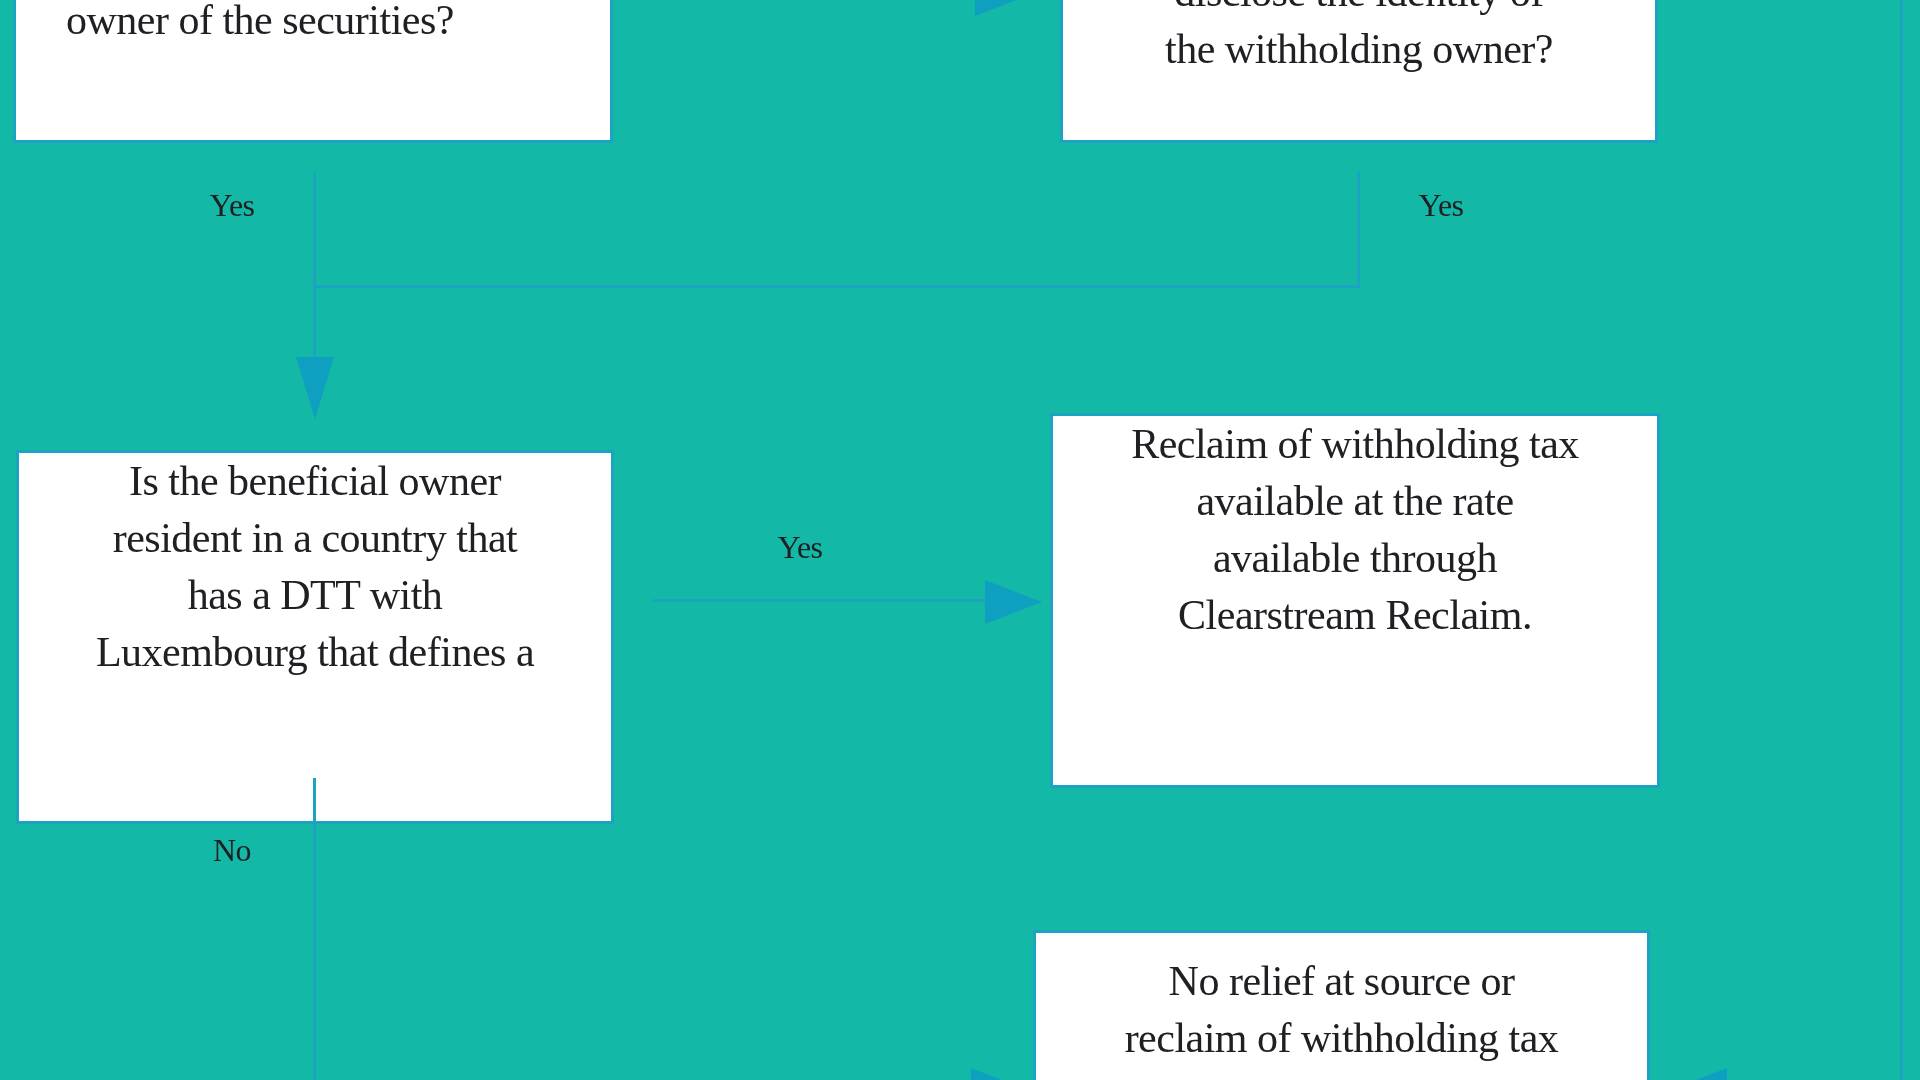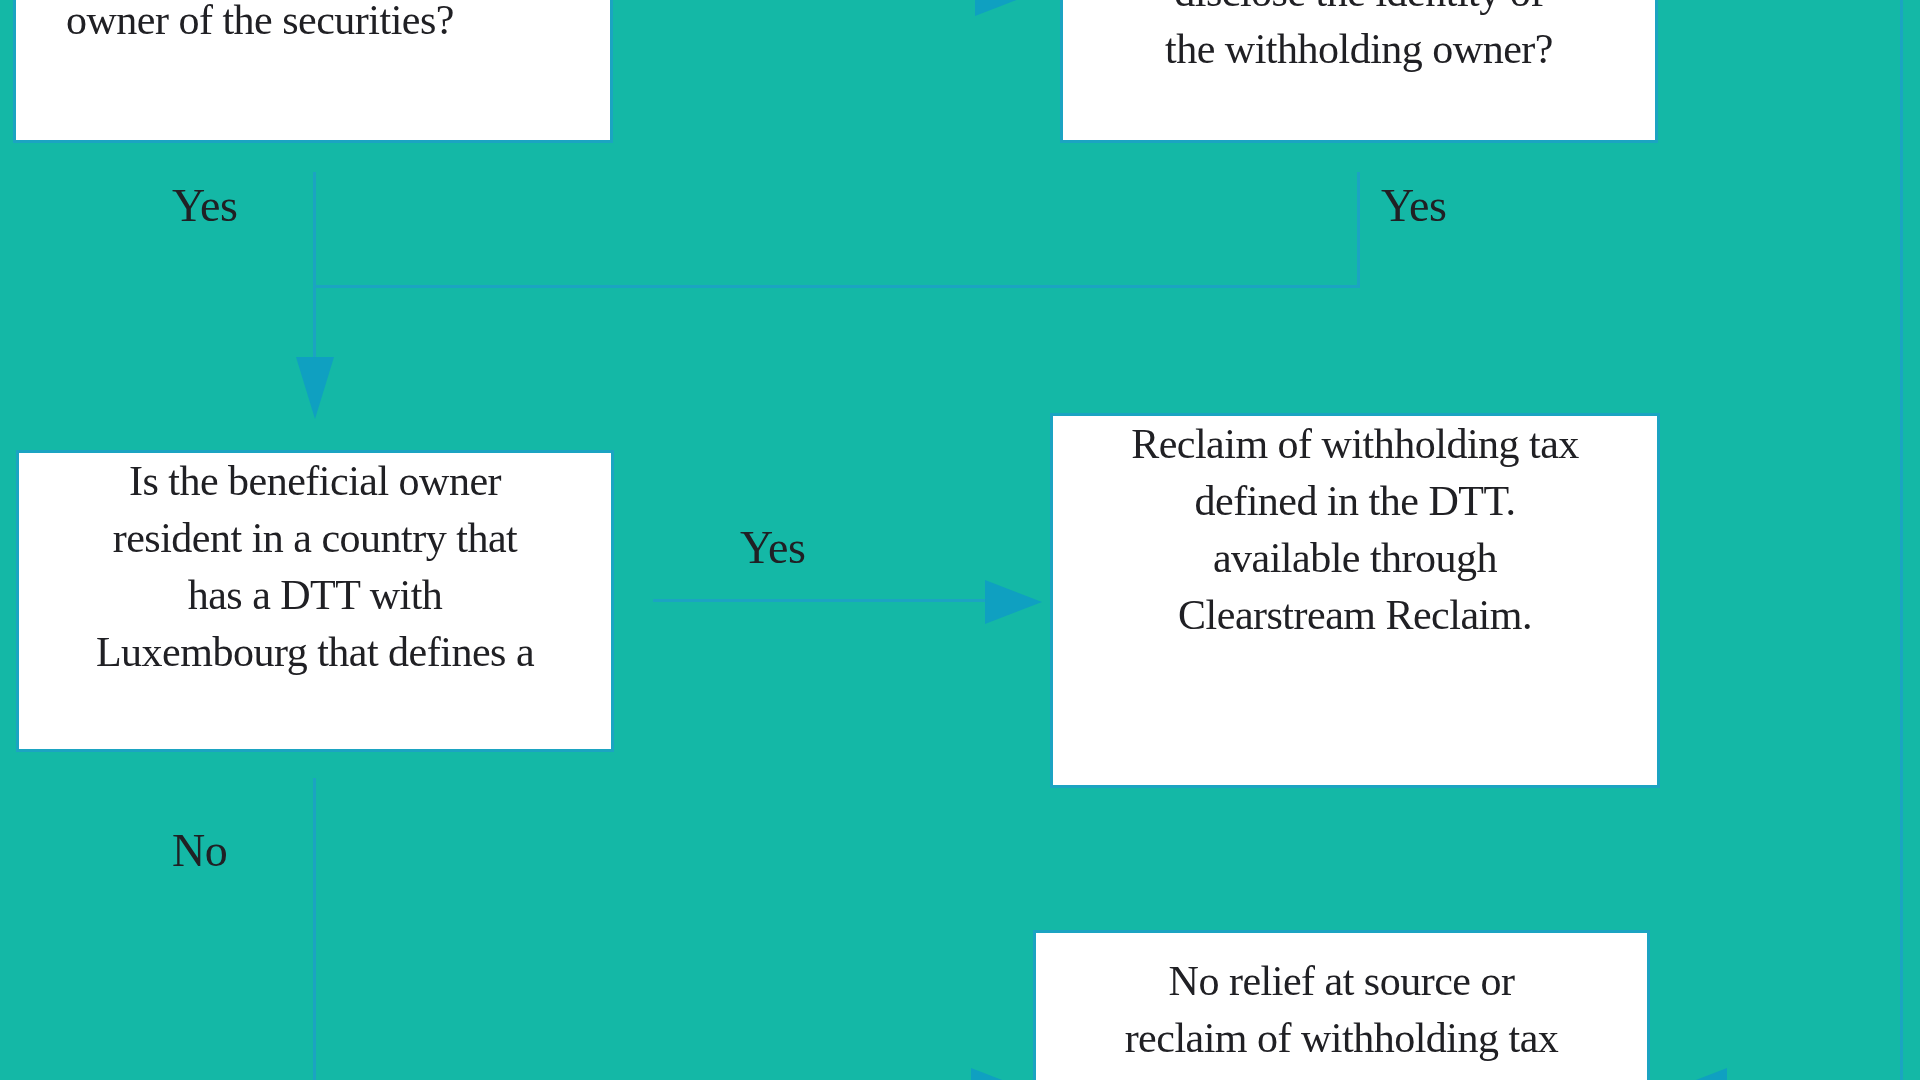--- a/index.html
+++ b/index.html
@@ -13,22 +13,22 @@
     position:absolute;box-sizing:border-box;
     border:3px solid #1ba4c2;background:#ffffff;
   }
   .box-text{
     position:absolute;left:0;right:0;
     text-align:center;
     font-size:42px;line-height:57px;letter-spacing:-0.5px;
     color:#202024;white-space:nowrap;
   }
   .fc-label{
-    position:absolute;width:120px;
-    font-size:46px;line-height:57px;letter-spacing:-0.5px;color:#202024;
+    position:absolute;width:120px;text-align:center;
+    font-size:32px;line-height:57px;letter-spacing:-0.5px;color:#202024;
   }
   .fc-line{position:absolute;background:#1ba4c2;}
   .arrow{position:absolute;width:0;height:0;}
   .arrow-right{border-top:22px solid transparent;border-bottom:22px solid transparent;border-left:57px solid #0fa0c1;}
   .arrow-left {border-top:22px solid transparent;border-bottom:22px solid transparent;border-right:57px solid #0fa0c1;}
   .arrow-down {border-left:19px solid transparent;border-right:19px solid transparent;border-top:62px solid #0fa0c1;}
 </style>
 </head>
 <body>
 
@@ -54,38 +54,38 @@
   <div class="fc-label" style="left:1381px;top:177px;">Yes</div>
 
   <div class="fc-line" style="left:313px;top:172px;width:3px;height:186px;"></div>
 
   <div class="fc-line" style="left:1357px;top:172px;width:3px;height:116px;"></div>
 
   <div class="fc-line" style="left:313px;top:285px;width:1047px;height:3px;"></div>
 
   <div class="arrow arrow-down" style="left:296px;top:357px;"></div>
 
-  <div class="fc-box" style="left:16px;top:450px;width:598px;height:302px;">
+  <div class="fc-box" style="left:16px;top:450px;width:598px;height:374px;">
     <div class="box-text" style="top:0px;">
       <div>Is the beneficial owner</div>
       <div>resident in a country that</div>
       <div>has a DTT with</div>
       <div>Luxembourg that defines a</div>
     </div>
   </div>
 
   <div class="fc-label" style="left:740px;top:519px;">Yes</div>
 
   <div class="fc-line" style="left:653px;top:599px;width:334px;height:3px;"></div>
   <div class="arrow arrow-right" style="left:985px;top:580px;"></div>
 
   <div class="fc-box" style="left:1050px;top:413px;width:610px;height:375px;">
     <div class="box-text" style="top:0px;">
       <div>Reclaim of withholding tax</div>
-      <div>defined in the DTT.</div>
+      <div>available at the rate</div>
       <div>available through</div>
       <div>Clearstream Reclaim.</div>
     </div>
   </div>
 
   <div class="fc-label" style="left:172px;top:822px;">No</div>
 
   <div class="fc-line" style="left:313px;top:778px;width:3px;height:302px;"></div>
 
   <div class="fc-line" style="left:1900px;top:0px;width:3px;height:1080px;"></div>

